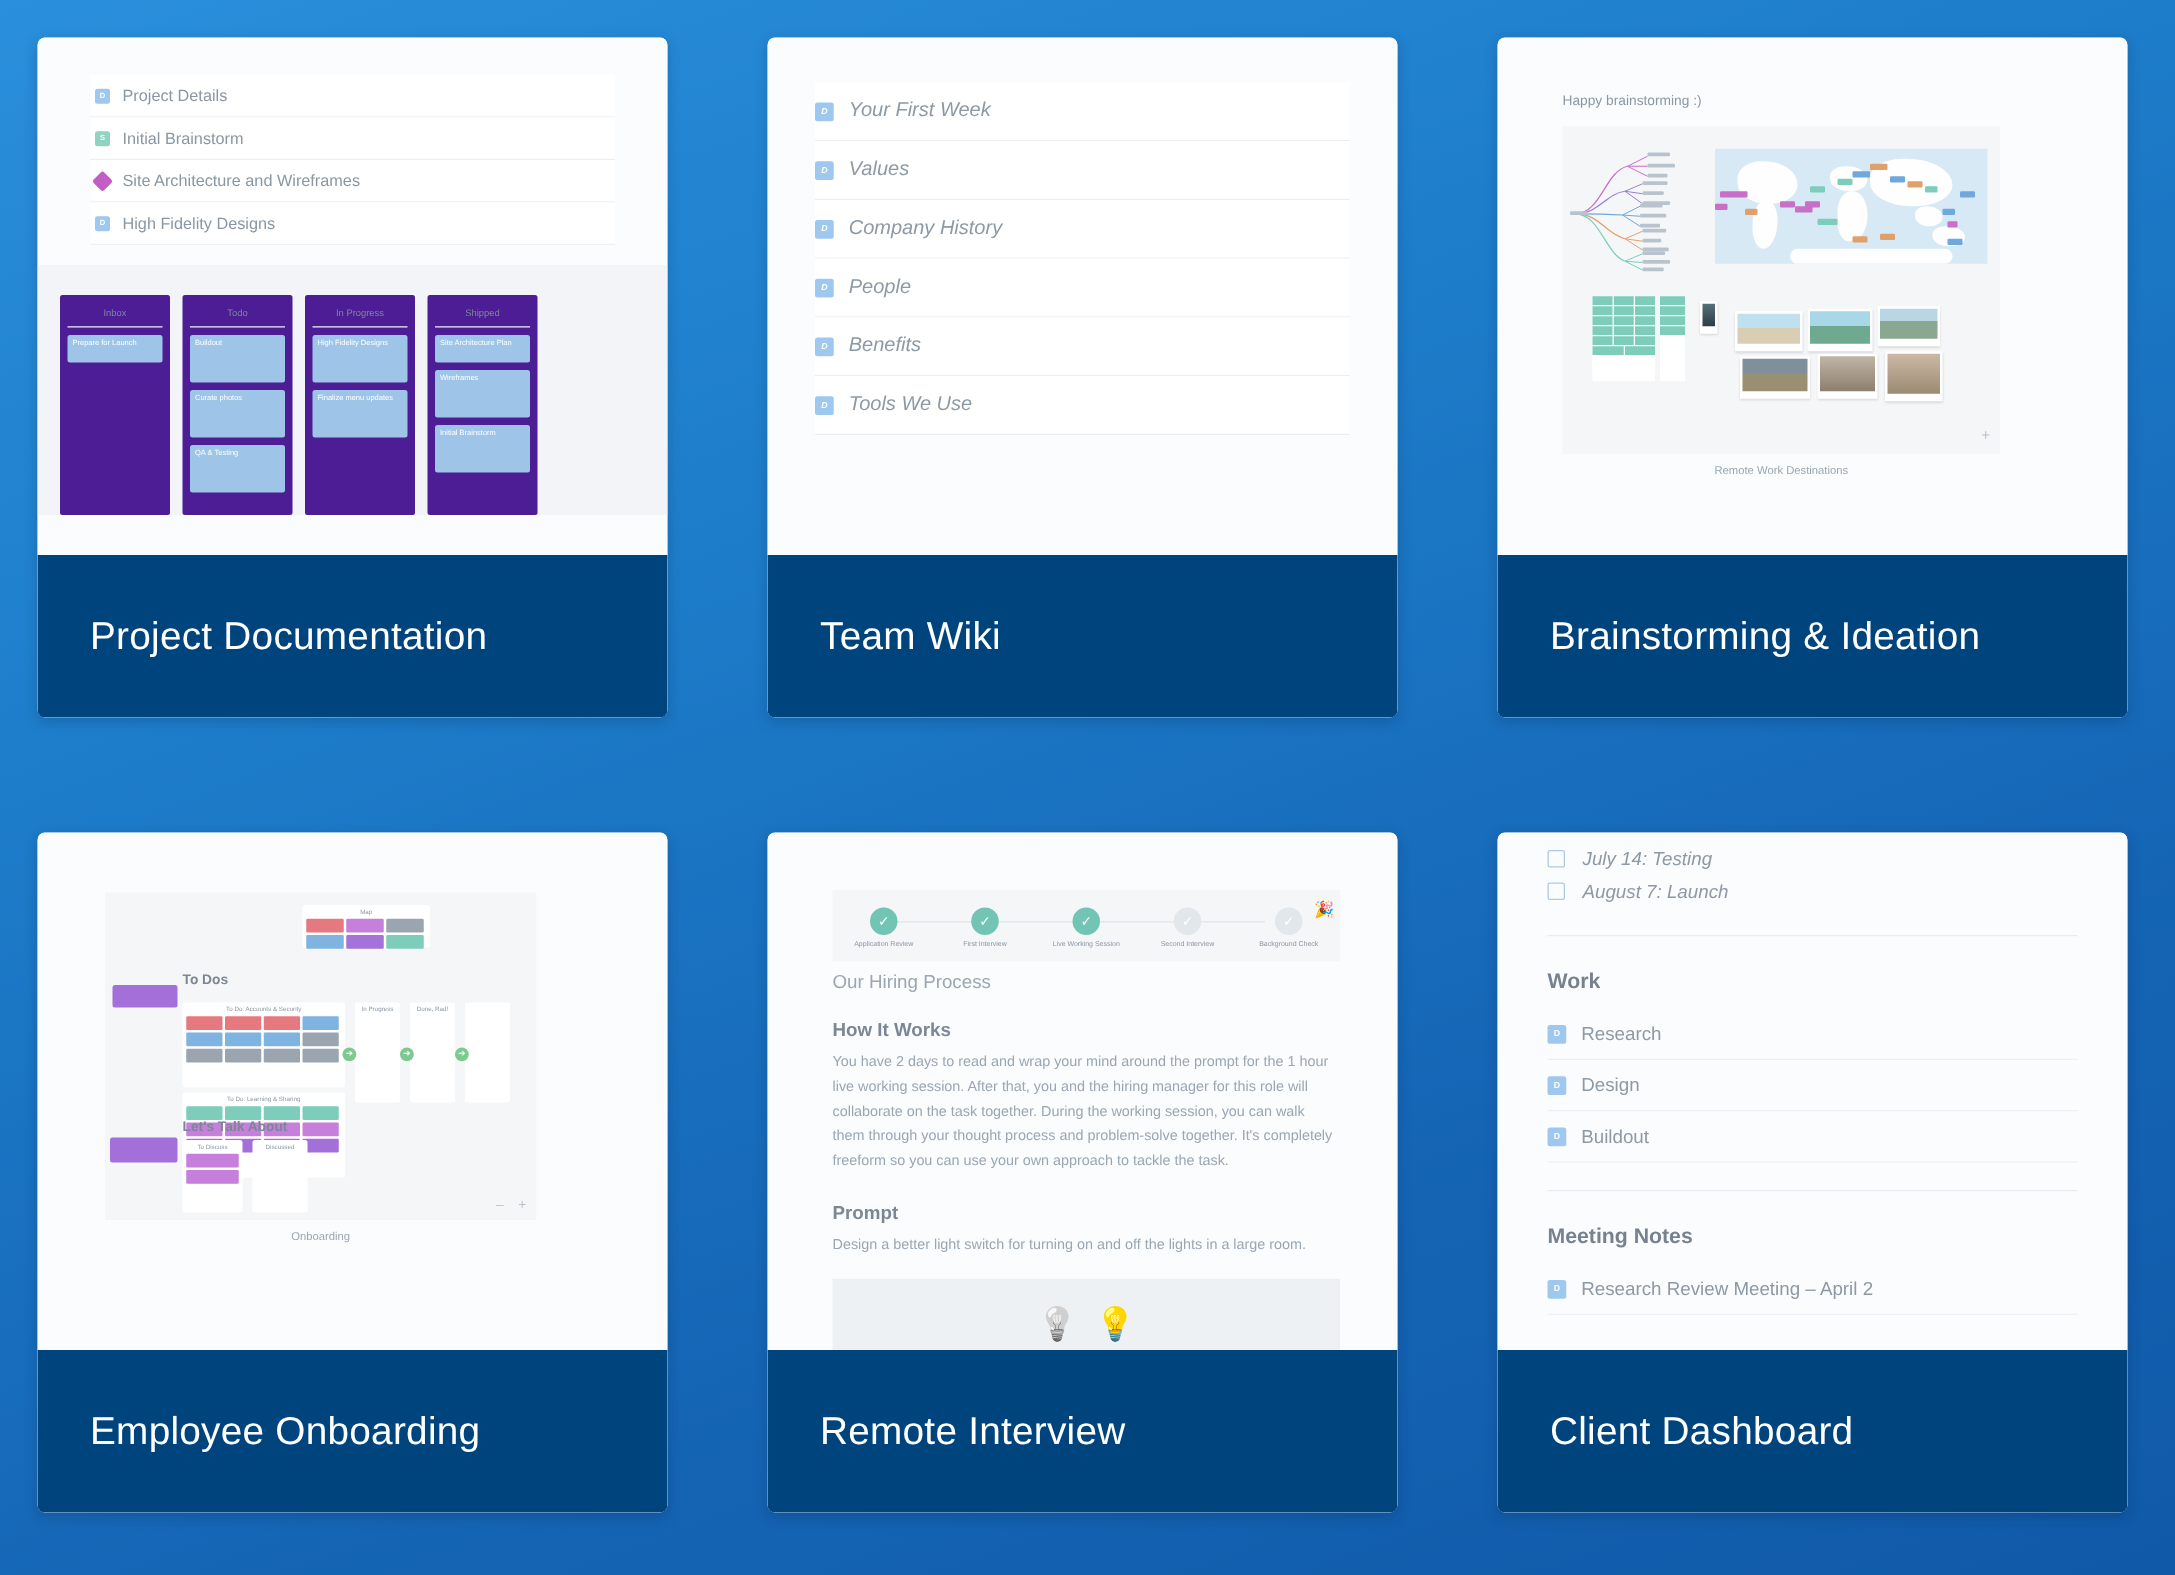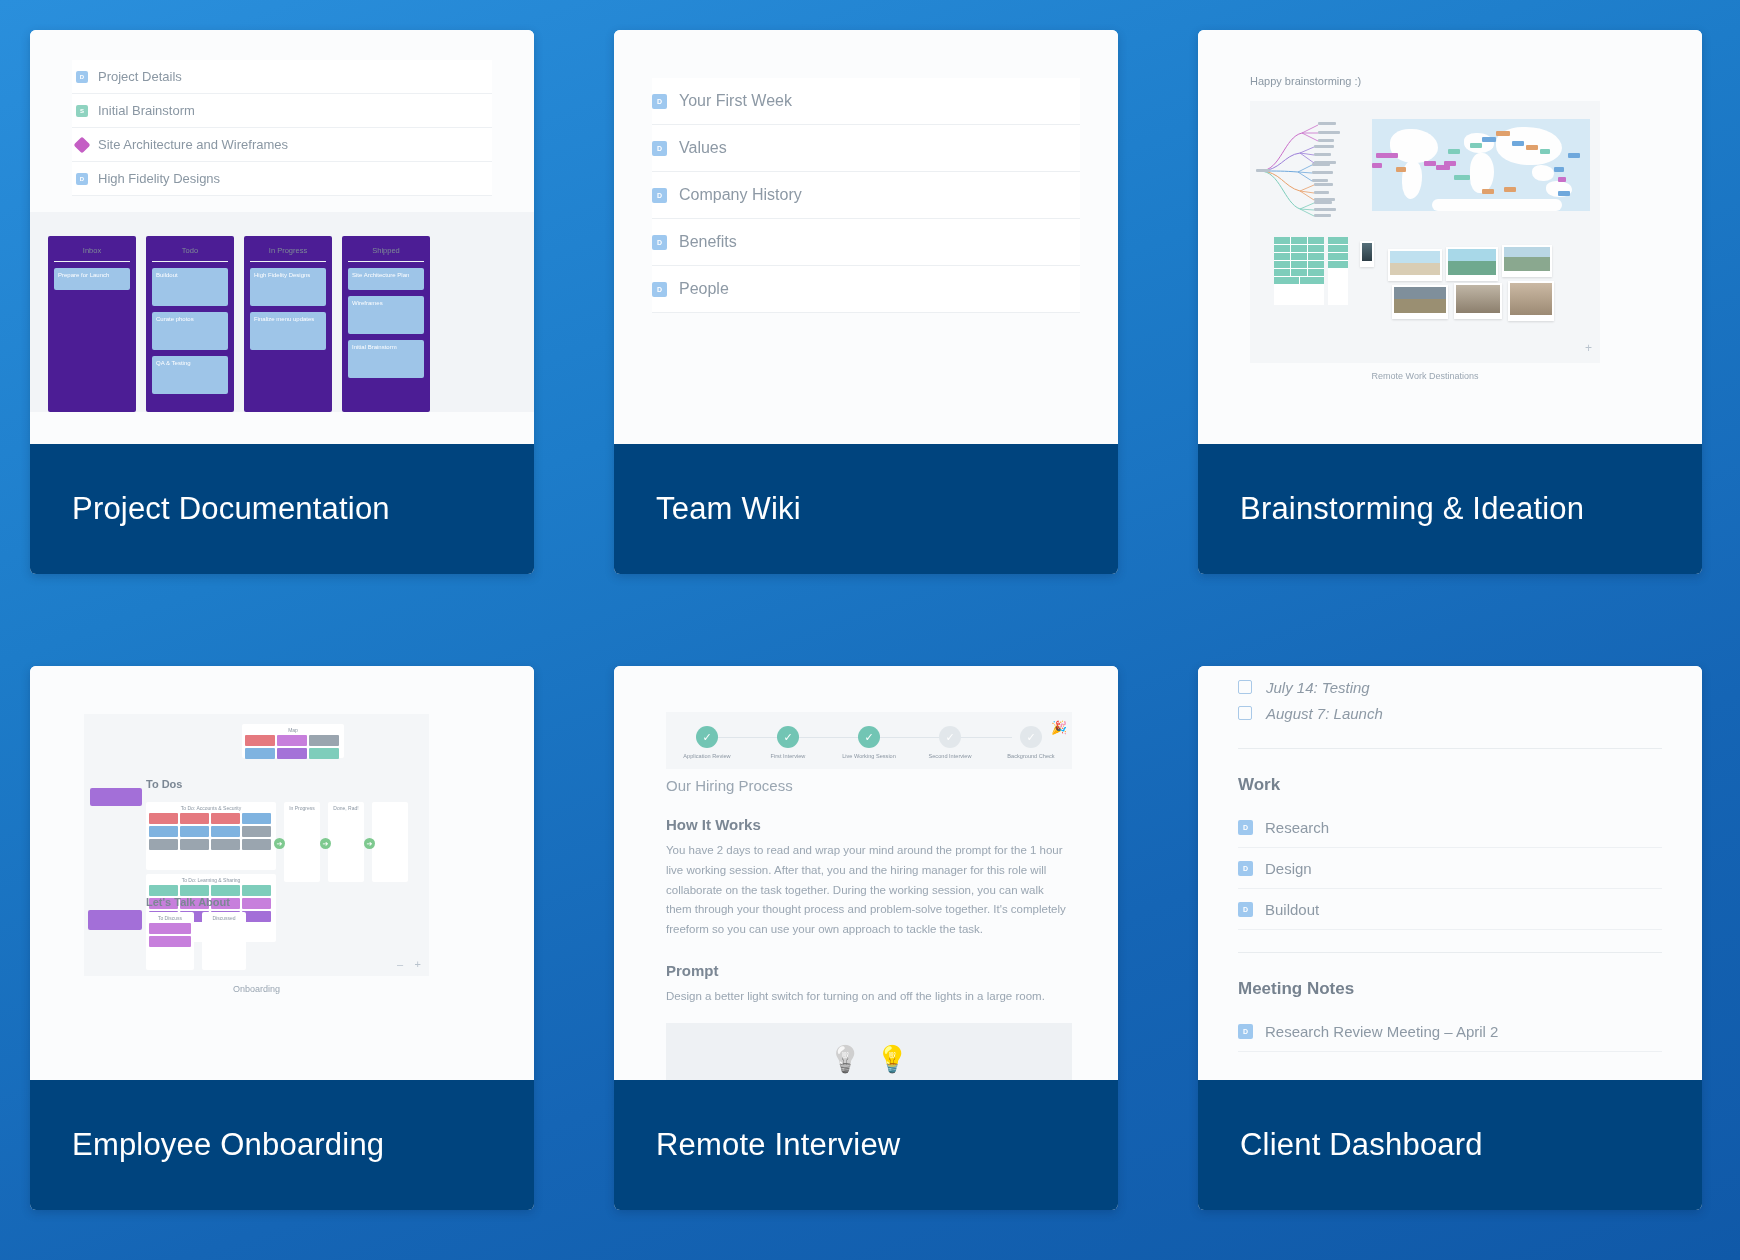--- a/index.html
+++ b/index.html
@@ -51,21 +51,21 @@
 
   
   .kanban-wrap { margin-top: 16px; background: #f2f4f7; padding: 24px 18px 0 18px; height: 200px; }
   .kanban { display: flex; gap: 10px; }
   .kcol { background: #4c1d95; border-radius: 2px; width: 88px; padding: 6px 6px 0 6px; height: 176px; }
   .kcol .ktitle { font-size: 7.5px; color: #7d8a96; text-align: center; padding: 4px 0 6px; border-bottom: 1px solid #f0f2f5; margin-bottom: 6px; }
   .kcard { background: #9ec5e8; border-radius: 2px; color: #fff; font-size: 6px; padding: 4px 4px 10px 4px; margin-bottom: 6px; min-height: 22px; position: relative; }
   .kcard.tall { min-height: 38px; }
 
   
-  .wikilist { padding: 48px 38px 0 38px; }
+  .wikilist { padding: 36px 38px 0 38px; font-style: italic; }
   .wikirow { display: flex; align-items: center; gap: 12px; height: 47px; border-bottom: 1px solid #eceff2; background: #fff; }
   .wikirow .lbl { font-size: 16px; color: #8d99a5; }
   .wchip { width: 15px; height: 15px; border-radius: 2px; background: #9ec8ef; display: inline-flex; align-items: center; justify-content: center; color: #fff; font-size: 7px; font-weight: 700; flex: none; }
 
   
   .bs-head { font-size: 11px; color: #8b98a4; padding: 45px 0 0 52px; }
   .bs-board { margin: 14px 0 0 52px; width: 350px; height: 262px; background: #f4f6f8; position: relative; }
   .mindmap { position: absolute; left: 6px; top: 14px; width: 105px; height: 108px; }
   .worldmap { position: absolute; left: 122px; top: 18px; width: 218px; height: 92px; background: #d6e9f5; overflow: hidden; }
   .continent { position: absolute; background: #fefefe; border-radius: 40% 55% 45% 50%; }
@@ -180,25 +180,29 @@
         <div class="wikirow">
           <span class="wchip">D</span>
           <span class="lbl">Values</span>
         </div>
         <div class="wikirow">
           <span class="wchip">D</span>
           <span class="lbl">Company History</span>
         </div>
         <div class="wikirow">
           <span class="wchip">D</span>
+          <span class="lbl">People</span>
+        </div>
+        <div class="wikirow">
+          <span class="wchip">D</span>
           <span class="lbl">Benefits</span>
         </div>
         <div class="wikirow">
           <span class="wchip">D</span>
-          <span class="lbl">People</span>
+          <span class="lbl">Tools We Use</span>
         </div>
       </div>
     </div>
     <div class="footer">
       <span class="title">Team Wiki</span>
     </div>
   </div>
 
   <div class="card">
     <div class="preview">

